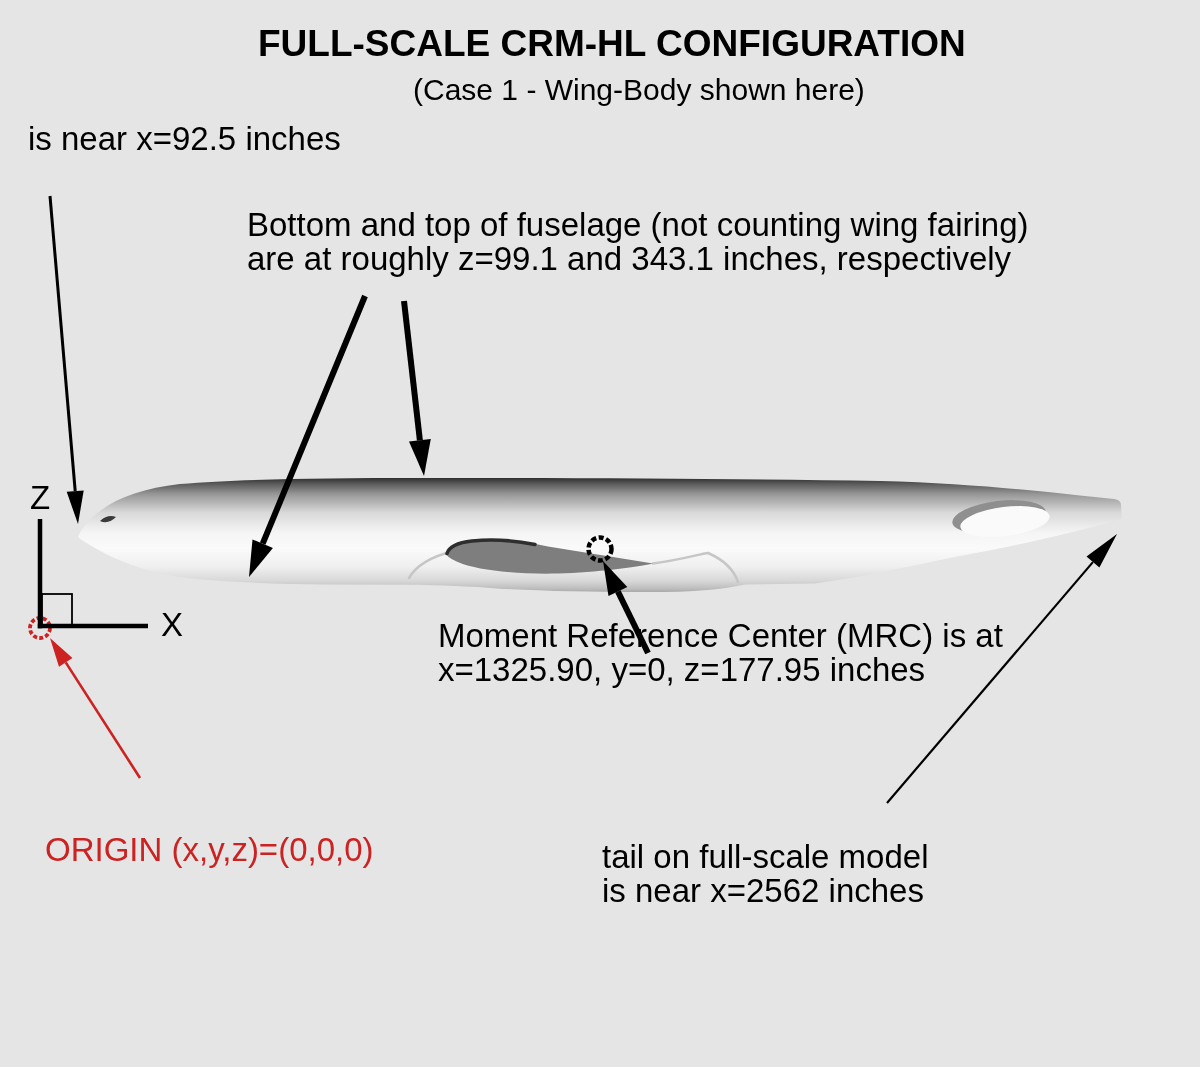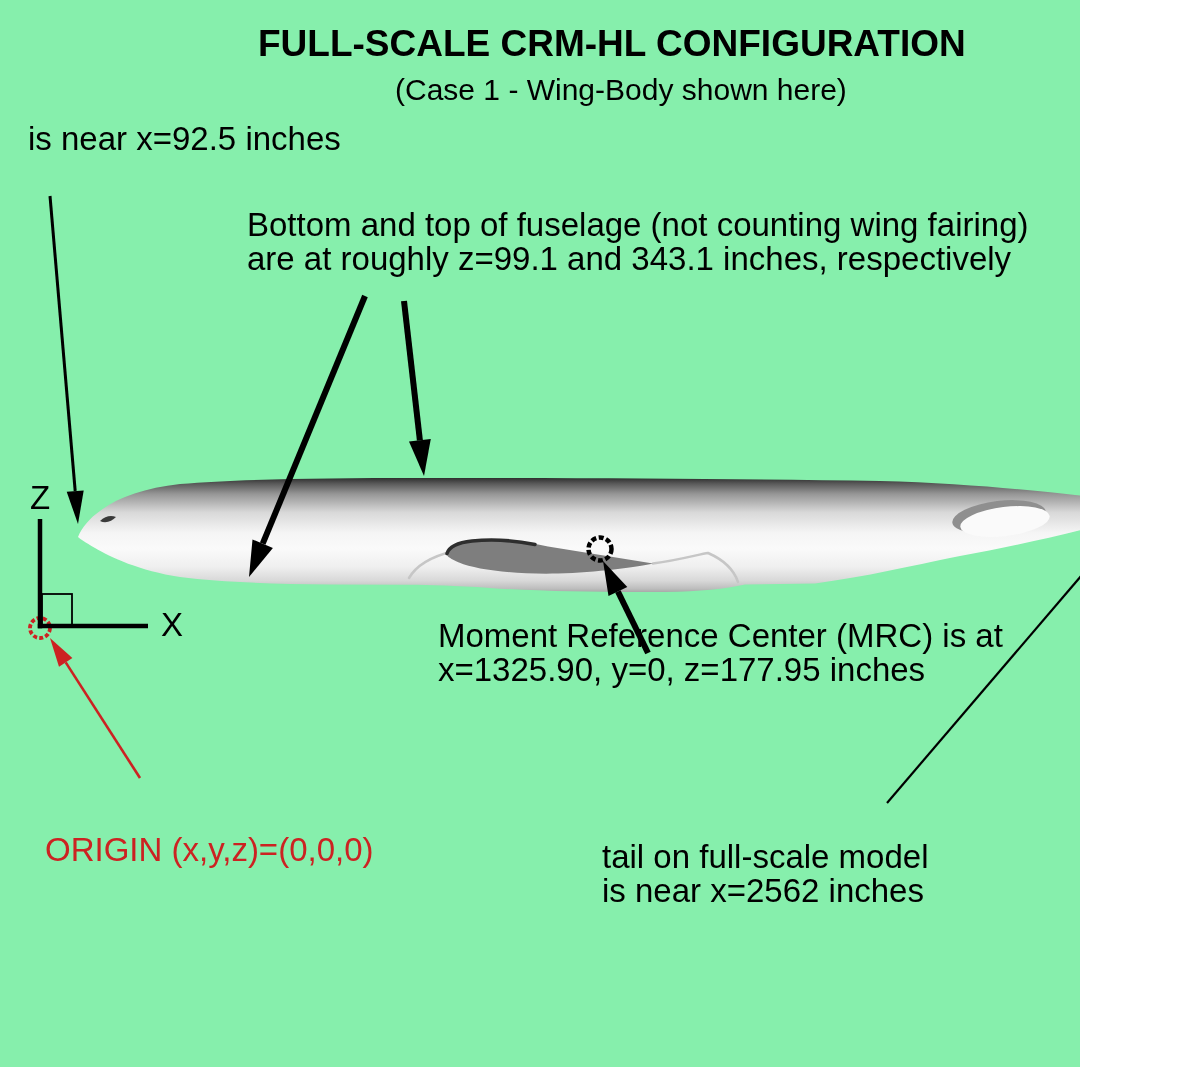--- a/index.html
+++ b/index.html
@@ -1,23 +1,23 @@
 <!DOCTYPE html>
 <html><head>
 <meta charset="utf-8">
 <style>
   html,body{margin:0;padding:0;background:#ffffff;}
   .canvas{
-    position:relative;width:1080px;height:1067px;background:#86efac;overflow:hidden;
+    position:relative;width:1200px;height:1067px;background:#e5e5e5;overflow:hidden;
     font-family:"Liberation Sans","DejaVu Sans",sans-serif;color:#000;
   }
   .canvas svg{position:absolute;left:0;top:0;}
   .txt{position:absolute;white-space:nowrap;}
   .title{left:258px;top:24px;font-size:37px;font-weight:bold;line-height:40px;}
-  .subtitle{left:395px;top:72px;font-size:30px;line-height:36px;}
+  .subtitle{left:413px;top:72px;font-size:30px;line-height:36px;}
   .ann{font-size:33px;line-height:34px;}
   .ann span{display:block;}
   .ann-nose{left:28px;top:122px;}
   .ann-fuselage{left:247px;top:208px;}
   .ann-mrc{left:398px;top:619px;margin-left:40px;}
   .ann-origin{left:45px;top:789px;color:#cc2222;margin-top:44px;}
   .ann-tail{left:585px;top:840px;margin-left:17px;}
   .axis-label{font-size:33px;line-height:33px;}
   .z-label{left:30px;top:481px;}
   .x-label{left:161px;top:608px;}

